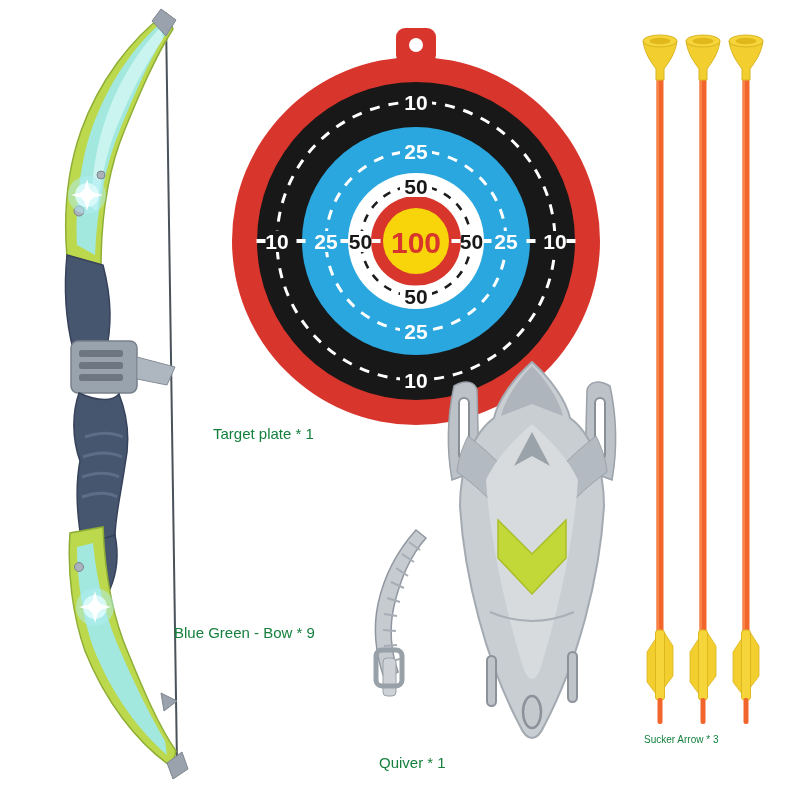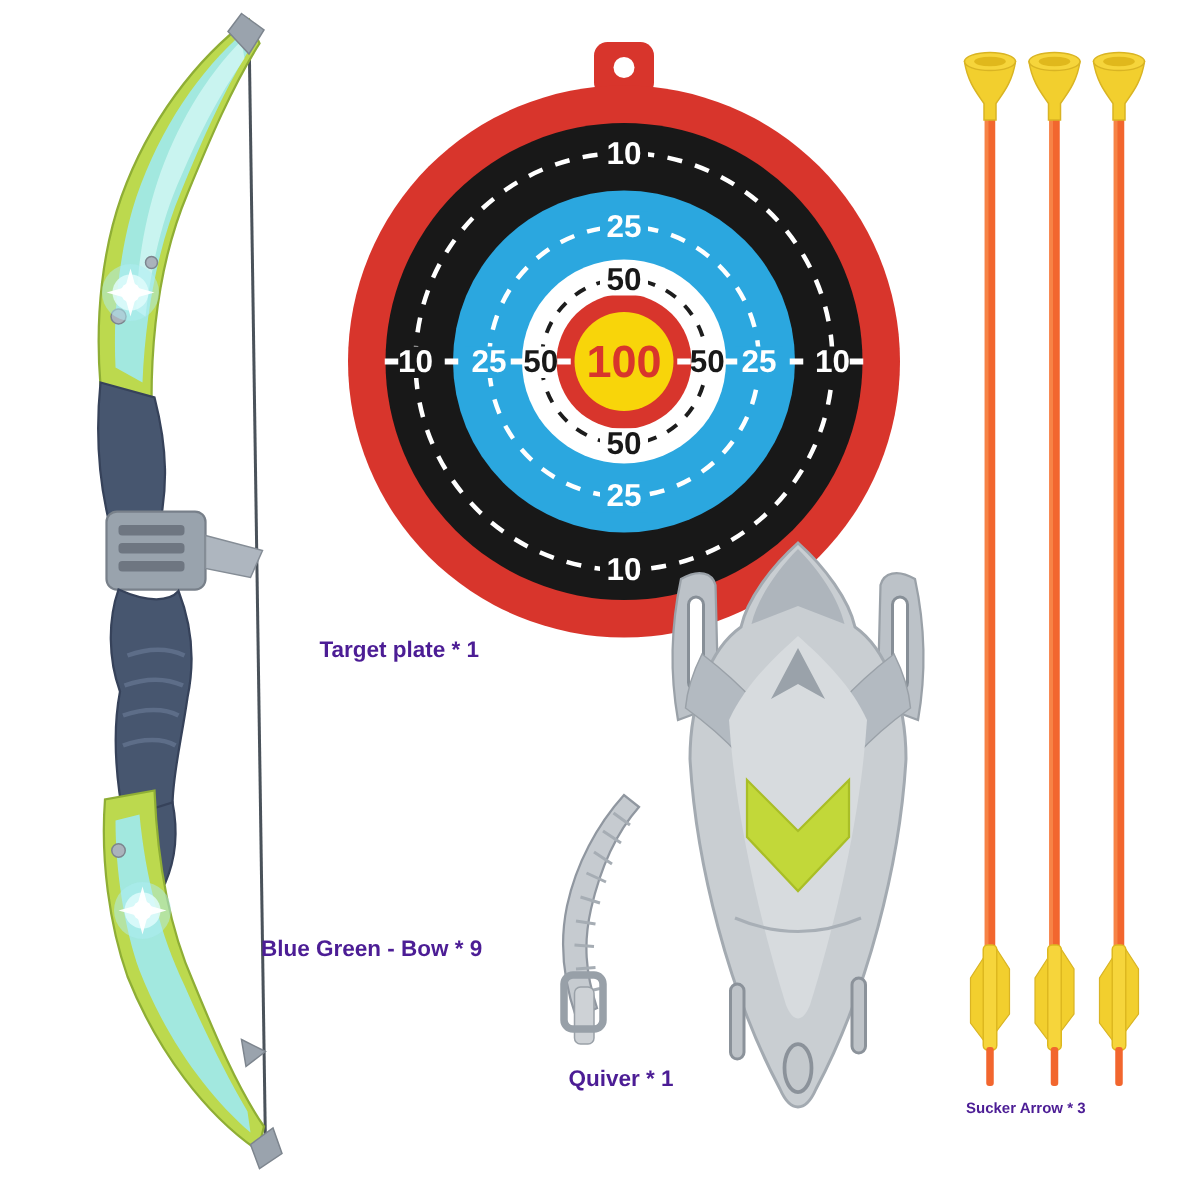--- a/index.html
+++ b/index.html
@@ -7,22 +7,22 @@
     position: relative;
     width: 800px;
     height: 800px;
     background: #ffffff;
     overflow: hidden;
     font-family: "Liberation Sans", sans-serif;
   }
   .abs { position: absolute; }
   .product-label {
     position: absolute;
-    font-weight: bold;
-    color: #4c1d95;
+    font-weight: normal;
+    color: #15803d;
     font-size: 15px;
     white-space: nowrap;
   }
   svg text {
     font-family: "Liberation Sans", sans-serif;
     font-weight: 700;
   }
 </style>
 </head>
 <body>
@@ -190,16 +190,16 @@
       <rect x="-4.5" y="598" width="9" height="70" rx="3" fill="#f6d53b" stroke="#ddb81f" stroke-width="1"></rect>
       <rect x="-2.5" y="666" width="5" height="26" rx="2" fill="#f2662e"></rect>
       <path d="M -17,9 C -15,23 -8,31 -4,37 L -4,48 L 4,48 L 4,37 C 8,31 15,23 17,9 Z" fill="#f2cf2e" stroke="#d9b423" stroke-width="1"></path>
       <ellipse cx="0" cy="9" rx="17" ry="6" fill="#f6d53b" stroke="#d9b423" stroke-width="1"></ellipse>
       <ellipse cx="0" cy="9" rx="10.5" ry="3.2" fill="#e0b81c"></ellipse>
     </g>
   </svg>
 
   <div class="product-label" style="left:213px; top:425px;">Target plate * 1</div>
   <div class="product-label" style="left:174px; top:624px;">Blue Green - Bow * 9</div>
-  <div class="product-label" style="left:379px; top:711px;text-align:right;">Quiver * 1</div>
+  <div class="product-label" style="left:379px; top:754px;text-align:right;">Quiver * 1</div>
   <div class="product-label" style="left:644px; top:734px; font-size:10px;">Sucker Arrow * 3</div>
 
 </div>
 
 </body></html>

